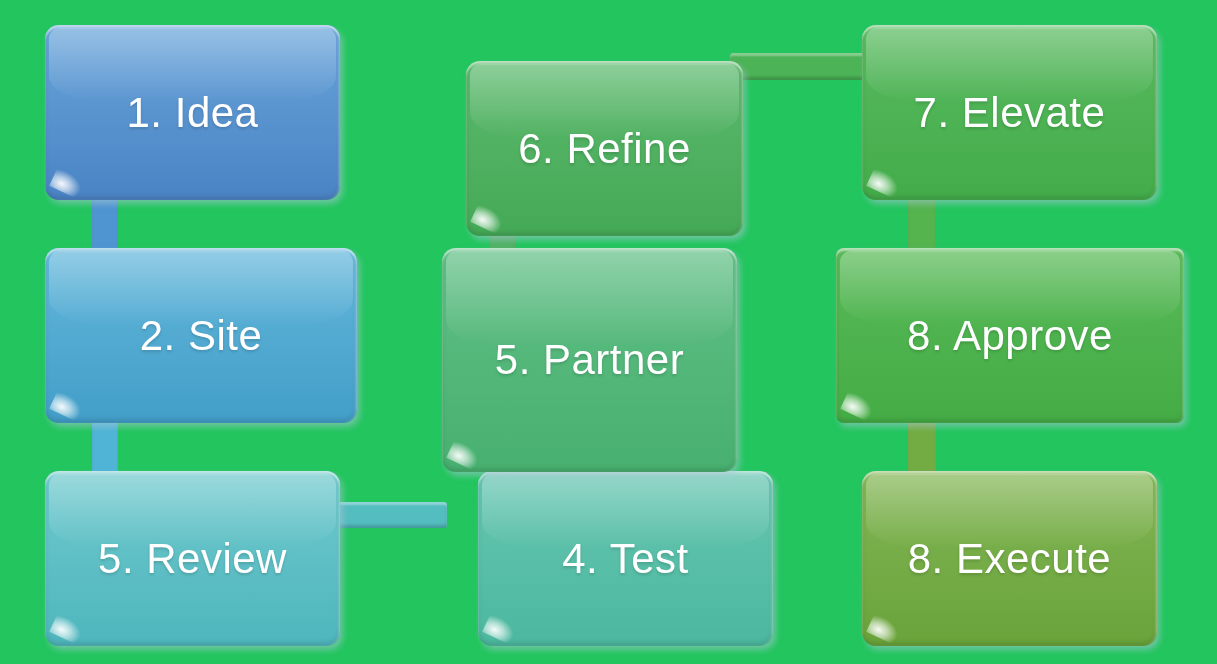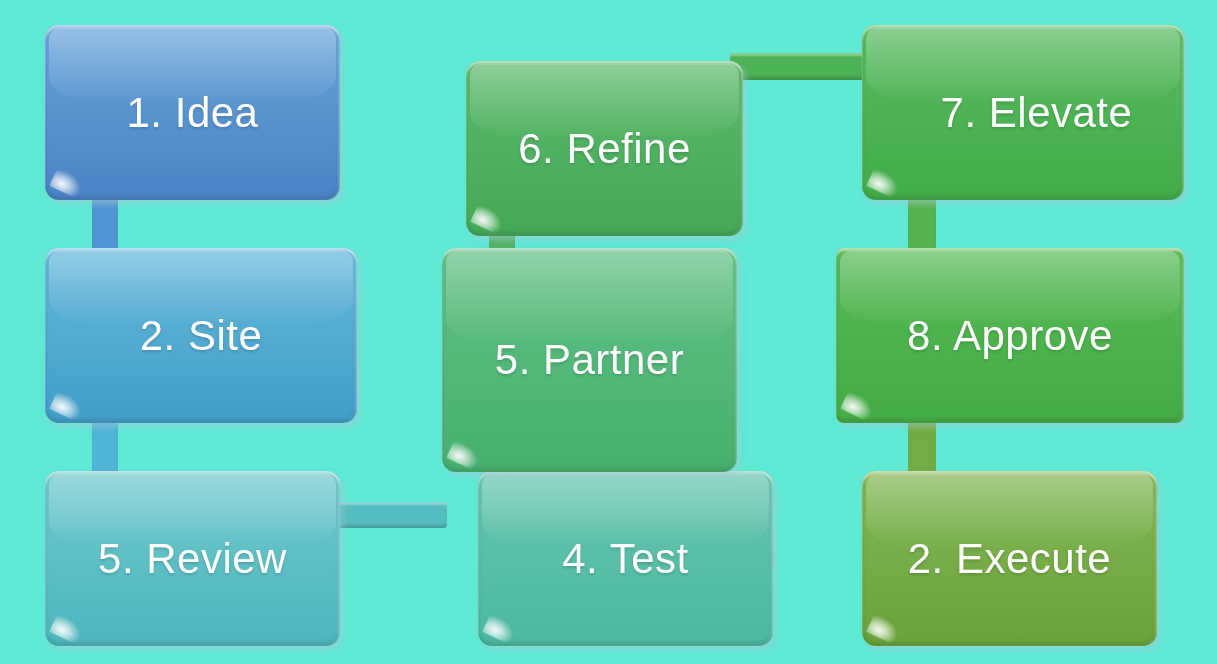--- a/index.html
+++ b/index.html
@@ -1,16 +1,16 @@
 <!DOCTYPE html>
 <html><head>
 <meta charset="utf-8">
 <style>
   html,body{margin:0;padding:0;background:#ffffff;font-family:"Liberation Sans","DejaVu Sans",sans-serif;}
-  .stage{position:relative;width:1217px;height:664px;background:#5eead4;overflow:hidden;}
+  .stage{position:relative;width:1217px;height:664px;background:#22c55e;overflow:hidden;}
 
   
   .conn{position:absolute;background:var(--cc,#888);z-index:1;border-radius:3px;
         box-shadow:inset 0 2px 1px rgba(255,255,255,.35), inset 0 -2px 2px rgba(0,0,0,.15);}
   .conn.horiz{box-shadow:inset 0 3px 2px rgba(255,255,255,.35), inset 0 -3px 3px rgba(0,0,0,.18);}
 
   .c12{left:92px;  top:192px; width:26px;  height:62px;}
   .c23{left:92px;  top:416px; width:26px;  height:62px;}
   .c34{left:333px; top:502px; width:114px; height:26px;}
   .c45{left:489px; top:416px; width:26px;  height:62px;}
@@ -36,21 +36,21 @@
         background:radial-gradient(ellipse at 35% 65%,rgba(255,255,255,.95) 0%,rgba(255,255,255,.55) 35%,rgba(255,255,255,0) 72%);
         transform:rotate(25deg);pointer-events:none;}
   .node .lbl{position:relative;text-shadow:0 2px 3px rgba(0,0,0,.15);}
 
   .n1{left:45px;  top:25px;  width:295px; height:175px;}
   .n2{left:45px;  top:248px; width:312px; height:175px;}
   .n3{left:45px;  top:471px; width:295px; height:175px;}
   .n6{left:466px; top:25px;  width:277px; height:175px;margin-top:36px;}
   .n5{left:442px; top:248px; width:295px; height:224px;}
   .n4{left:442px; top:471px; width:295px; height:175px;margin-left:36px;}
-  .n7{left:862px; top:25px;  width:295px; height:175px;padding-left:27px;}
+  .n7{left:862px; top:25px;  width:295px; height:175px;}
   .n8{left:836px; top:248px; width:348px; height:175px;border-radius:8px;}
   .n9{left:862px; top:471px; width:295px; height:175px;}
 </style>
 </head>
 <body>
 
 <div class="stage">
 
   <div class="conn c12" style="--cc: #4E95D1;"></div>
   <div class="conn c23" style="--cc: #4FB4D6;"></div>
@@ -79,16 +79,16 @@
   <div class="node n6" style="--ct: #5CB96D; --cb: #44A956;">
     <span class="lbl">6. Refine</span>
   </div>
   <div class="node n7" style="--ct: #59BA60; --cb: #43AC4A;">
     <span class="lbl">7. Elevate</span>
   </div>
   <div class="node n8" style="--ct: #58BA57; --cb: #44AC45;">
     <span class="lbl">8. Approve</span>
   </div>
   <div class="node n9" style="--ct: #83B655; --cb: #69A33A;">
-    <span class="lbl">2. Execute</span>
+    <span class="lbl">8. Execute</span>
   </div>
 
 </div>
 
 </body></html>

